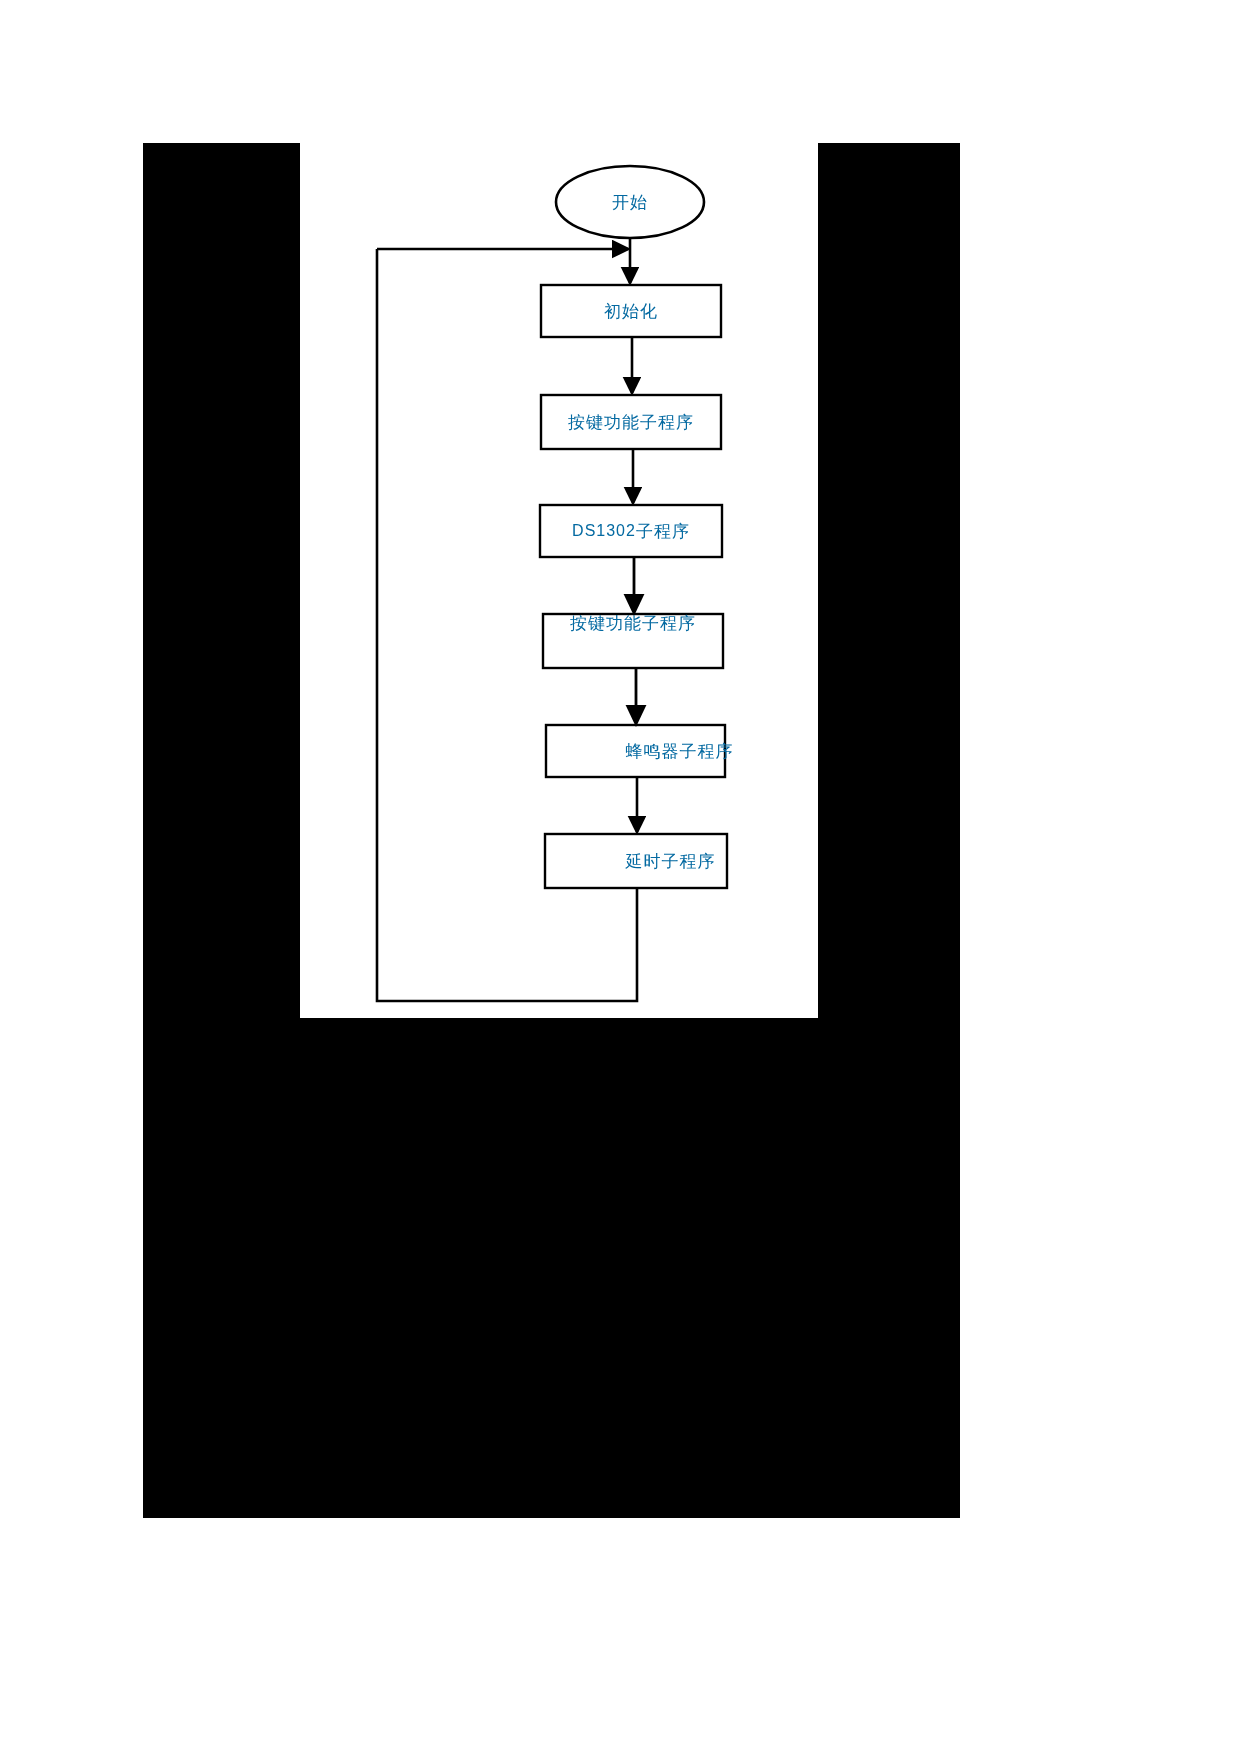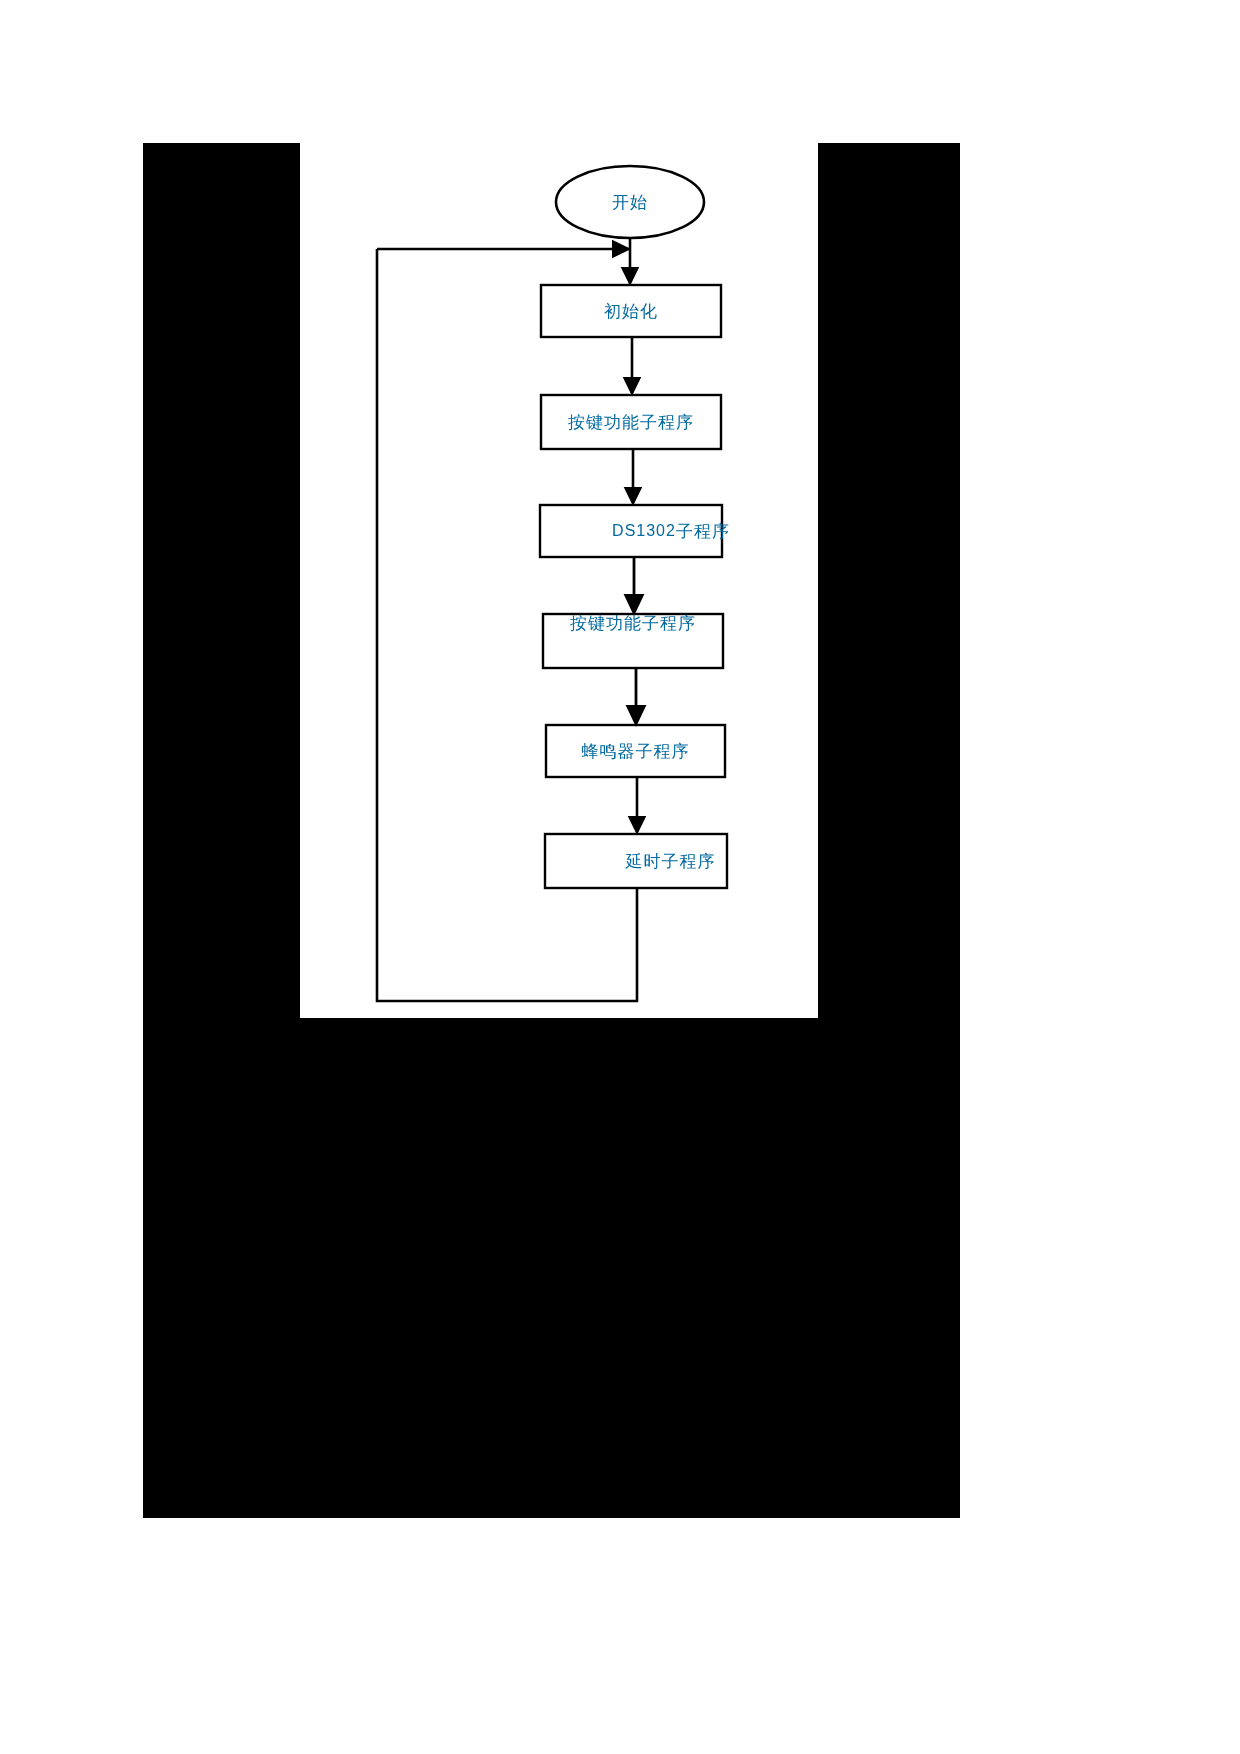--- a/index.html
+++ b/index.html
@@ -82,24 +82,24 @@
     <polyline points="637,888 637,1001 377,1001 377,249" fill="none" stroke="#000000" stroke-width="2.6"></polyline>
     <line x1="377" y1="249" x2="628" y2="249" stroke="#000000" stroke-width="2.6" marker-end="url(#ah)"></line>
   </svg>
 
   <div class="node-label" style="left:556px;top:185px;width:148px;height:34px;">开始</div>
 
   <div class="node-label" style="left:541px;top:294px;width:180px;height:34px;">初始化</div>
 
   <div class="node-label" style="left:541px;top:405px;width:180px;height:34px;">按键功能子程序</div>
 
-  <div class="node-label" style="left:540px;top:514px;width:182px;height:34px;margin-left:40px;">
+  <div class="node-label" style="left:540px;top:514px;width:182px;height:34px;">
     <span class="ds-prefix">DS1302</span>
       <span>子程序</span>
   </div>
 
   <div class="node-label" style="left:543px;top:606px;width:180px;height:34px;">按键功能子程序</div>
 
-  <div class="node-label" style="left:546px;top:734px;width:179px;height:34px;">蜂鸣器子程序</div>
+  <div class="node-label" style="left:546px;top:734px;width:179px;height:34px;padding-left:44px;">蜂鸣器子程序</div>
 
   <div class="node-label" style="left:567px;top:844px;width:207px;height:34px;">延时子程序</div>
 
 </div>
 
 </body></html>

